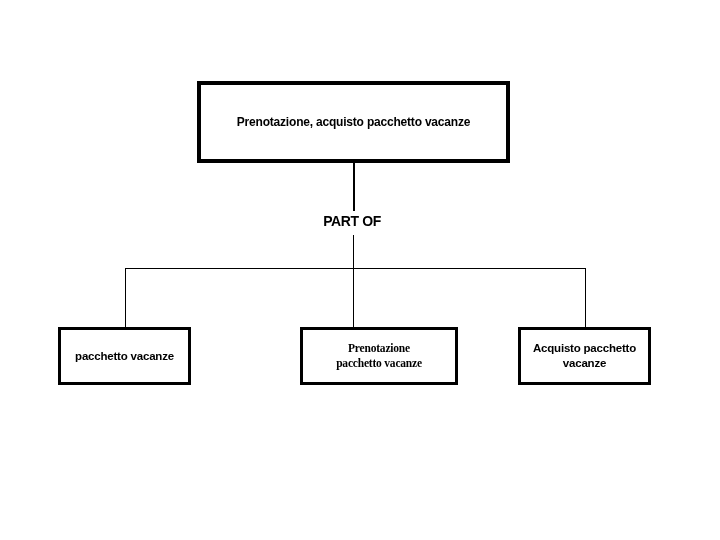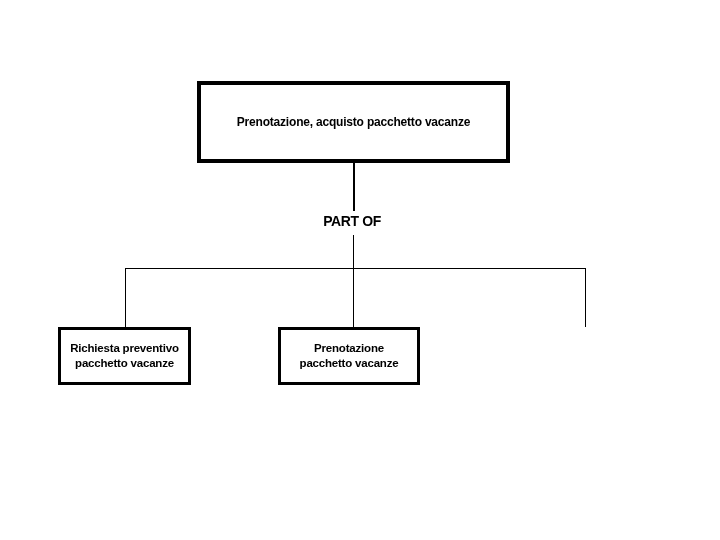--- a/index.html
+++ b/index.html
@@ -37,21 +37,21 @@
     top: 327px;
     width: 133px; height: 58px;
     border: 3px solid #000000;
     font-size: 11.5px;
     font-weight: 600;
     line-height: 15px;
     letter-spacing: -0.2px;
     flex-direction: column;
   }
   .child-box-1 { left: 58px; }
-  .child-box-2 { left: 278px; width: 142px; }
+  .child-box-2 { left: 300px; width: 158px; font-family: Liberation Serif, serif; }
   .child-box-3 { left: 518px; }
   .vline {
     position: absolute;
     width: 1px;
     background: #000000;
   }
   .vline-thick { width: 2px; }
   .hline {
     position: absolute;
     height: 1px;
@@ -89,23 +89,26 @@
 
   <div class="vline stub-bottom"></div>
 
   <div class="hline rail"></div>
 
   <div class="vline drop-1"></div>
   <div class="vline drop-2"></div>
   <div class="vline drop-3"></div>
 
   <div class="entity-box child-box child-box-1">
-    <span>Richiesta preventivo</span>
     <span>pacchetto vacanze</span>
   </div>
 
   <div class="entity-box child-box child-box-2">
     <span>Prenotazione</span>
     <span>pacchetto vacanze</span>
   </div>
 
+  <div class="entity-box child-box child-box-3">
+    <span>Acquisto pacchetto</span>
+    <span>vacanze</span>
+  </div>
 
 </div>
 
 </body></html>

